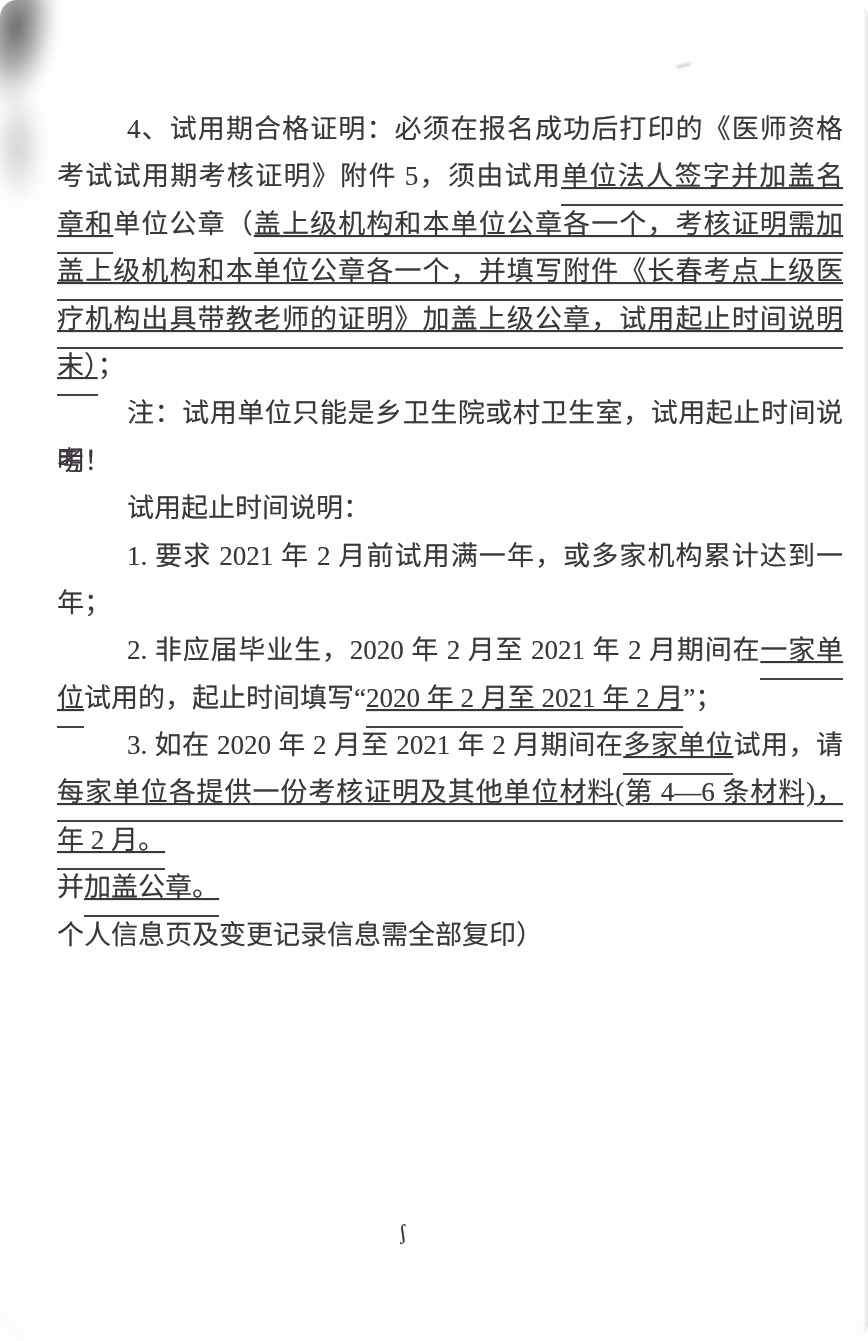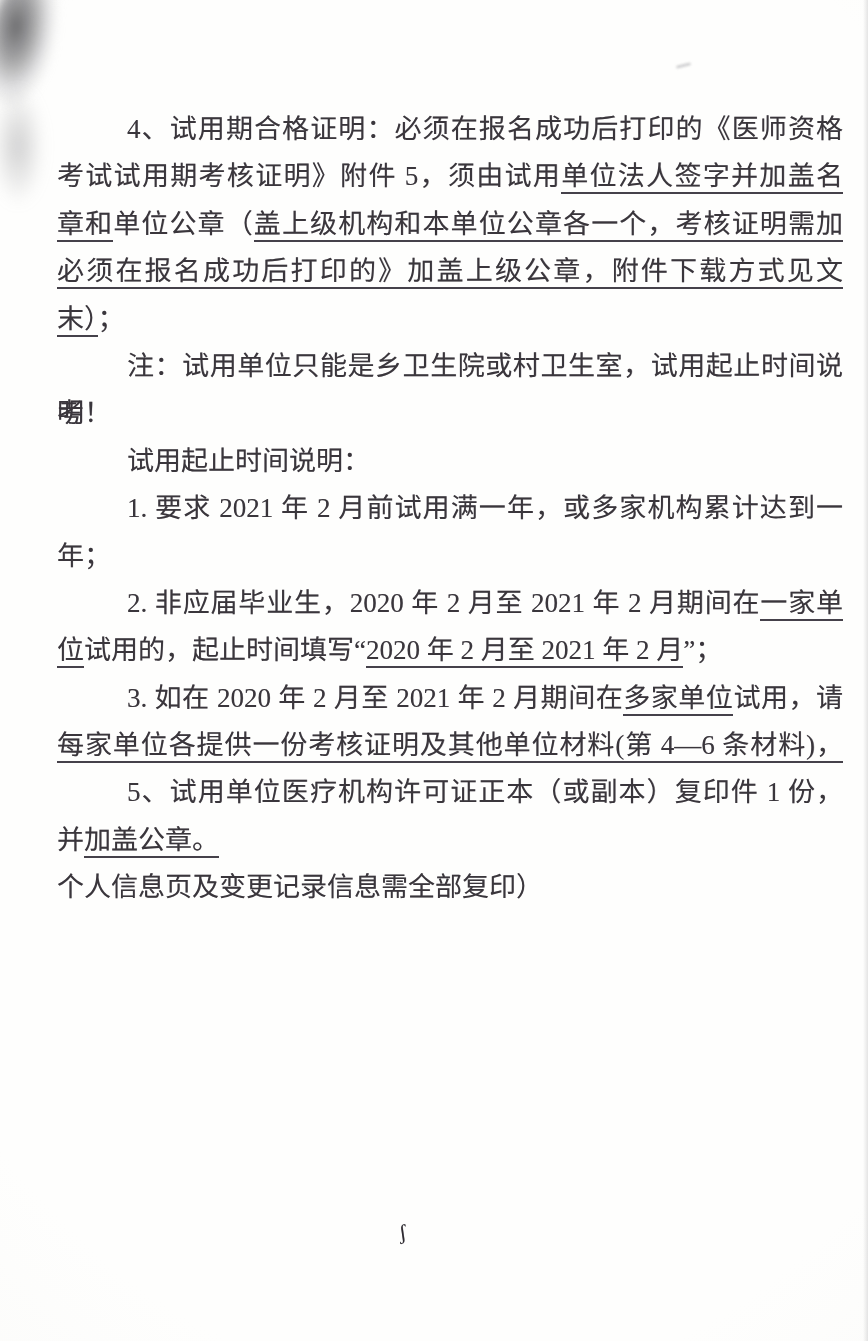--- a/index.html
+++ b/index.html
@@ -4,20 +4,21 @@
 <style>
   html,body{margin:0;padding:0;background:#ffffff;}
   .page{
     position:relative;
     width:868px;height:1341px;
     margin:0;
     overflow:hidden;
     background:
       radial-gradient(130% 105% at 52% 46%, #fefefd 55%, #f8f8f6 88%, #f3f3f1 100%);
     font-family:"Liberation Serif","DejaVu Serif",serif;
+    border-radius:17px;
   }
   
   .scan-blob{
     position:absolute;left:-22px;top:-34px;width:86px;height:236px;
     border-radius:50%;
     background:radial-gradient(ellipse 58% 42% at 36% 26%,
       rgba(92,92,95,0.92) 0%,
       rgba(128,128,131,0.66) 38%,
       rgba(176,176,179,0.36) 62%,
       rgba(230,230,230,0) 84%);
@@ -42,51 +43,52 @@
   .text-area{
     position:absolute;left:57px;top:106px;width:786px;
     color:#3a363c;
     font-size:27px;
     line-height:47.4px;
     text-shadow:0.3px 0.3px 0.6px rgba(70,64,76,0.40);
   }
   .line{height:47.4px;text-align:left;}
   .line.justify{text-align:justify;text-align-last:justify;}
   .line.indent{text-indent:70px;}
-  .u{border-bottom:2px solid #45414a;padding-bottom:1px;}
+  .u{border-bottom:2px solid #45414a;padding-bottom:13px;text-decoration:underline;}
   .footer-mark{
     position:absolute;left:399px;top:1222px;
     color:#2e2a30;font-size:21px;line-height:21px;
     transform:rotate(-8deg);
     text-shadow:0.3px 0.3px 0.5px rgba(60,55,65,0.5);
   }
 </style>
 </head>
 <body>
 
 <div class="page">
   <div class="scan-blob"></div>
   <div class="scan-blob-tail"></div>
   <div class="scan-edge-right"></div>
   <div class="faint-dash"></div>
 
   <main class="text-area" id="doc-body">
       <div class="line indent justify"><span class="n">4、试用期合格证明：必须在报名成功后打印的《医师资格</span></div>
       <div class="line justify"><span class="n">考试试用期考核证明》附件 5，须由试用</span><span class="u">单位法人签字并加盖名</span></div>
       <div class="line justify"><span class="u">章和</span><span class="n">单位公章（</span><span class="u">盖上级机构和本单位公章各一个，考核证明需加</span></div>
-      <div class="line justify"><span class="u">必须在报名成功后打印的》加盖上级公章，附件下载方式见文</span></div>
+      <div class="line justify"><span class="u">盖上级机构和本单位公章各一个，并填写附件《长春考点上级医</span></div>
+      <div class="line justify"><span class="u">疗机构出具带教老师的证明》加盖上级公章，试用起止时间说明</span></div>
       <div class="line"><span class="u">末）</span><span class="n">；</span></div>
       <div class="line indent justify"><span class="n">注：试用单位只能是乡卫生院或村卫生室，试用起止时间说明</span></div>
       <div class="line"><span class="n">考！</span></div>
       <div class="line indent"><span class="n">试用起止时间说明：</span></div>
       <div class="line indent justify"><span class="n">1. 要求 2021 年 2 月前试用满一年，或多家机构累计达到一</span></div>
       <div class="line"><span class="n">年；</span></div>
       <div class="line indent justify"><span class="n">2. 非应届毕业生，2020 年 2 月至 2021 年 2 月期间在</span><span class="u">一家单</span></div>
       <div class="line"><span class="u">位</span><span class="n">试用的，起止时间填写“</span><span class="u">2020 年 2 月至 2021 年 2 月</span><span class="n">”；</span></div>
       <div class="line indent justify"><span class="n">3. 如在 2020 年 2 月至 2021 年 2 月期间在</span><span class="u">多家单位</span><span class="n">试用，请</span></div>
       <div class="line justify"><span class="u">每家单位各提供一份考核证明及其他单位材料(第 4—6 条材料)，</span></div>
-      <div class="line indent justify"><span class="n">5、试用单位医疗机构许可证正本（或副本）复印件 1 份，</span></div>
+      <div class="line"><span class="u">年 2 月。</span></div>
       <div class="line"><span class="n">并</span><span class="u">加盖公章。</span></div>
       <div class="line"><span class="n">个人信息页及变更记录信息需全部复印）</span></div>
     </main>
 
   <div class="footer-mark">ʃ</div>
 </div>
 
 </body></html>

